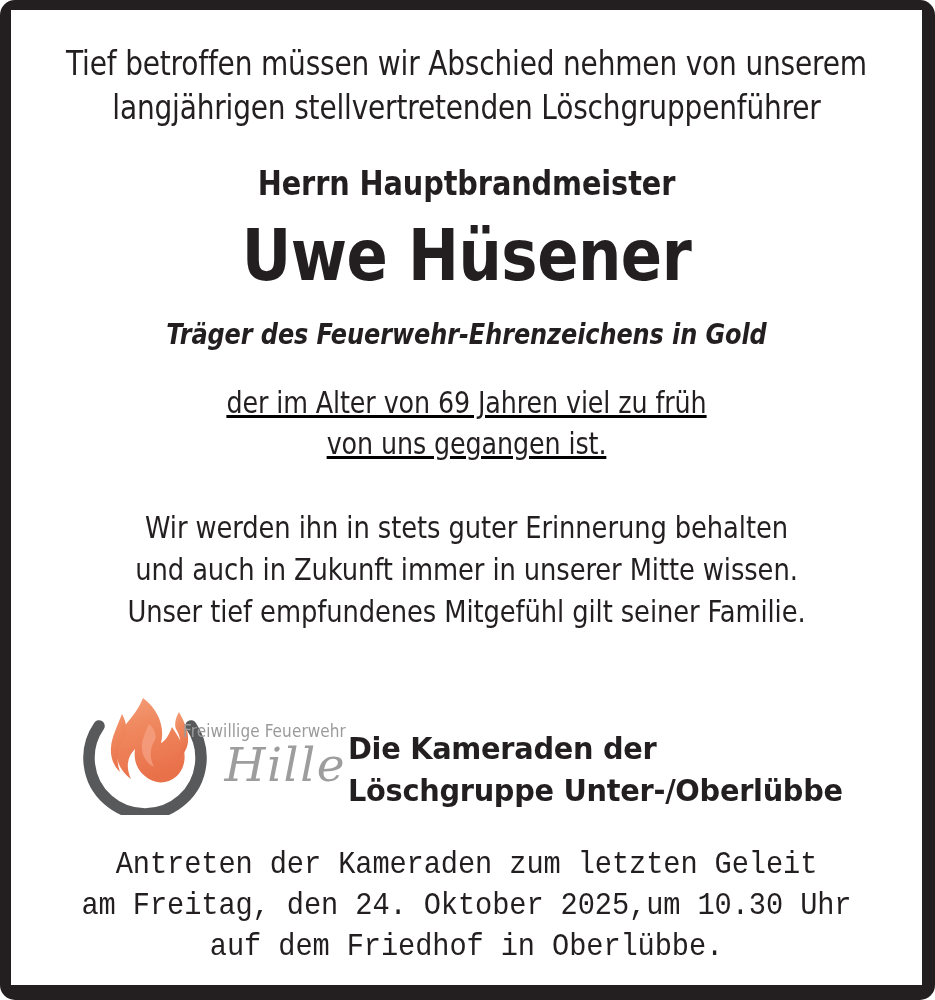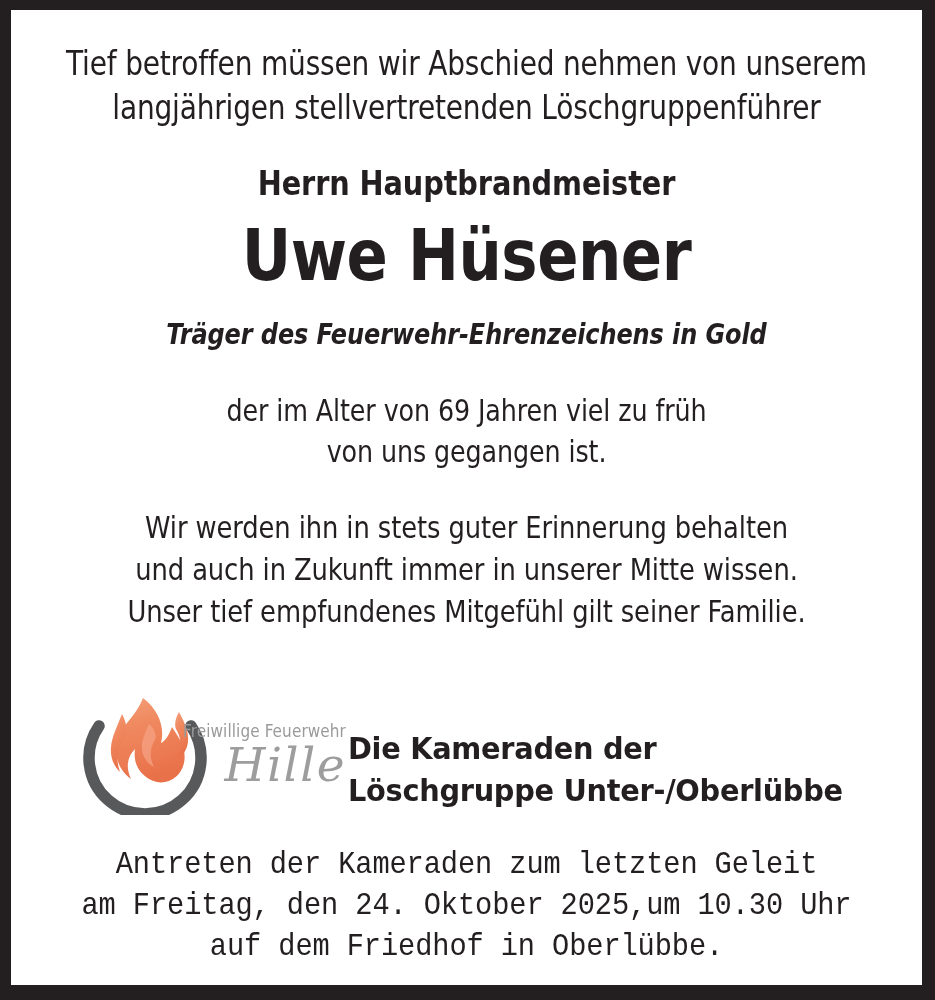--- a/index.html
+++ b/index.html
@@ -15,20 +15,21 @@
   }
 
   
   #notice-card {
     position: relative;
     width: 935px;
     height: 1000px;
     box-sizing: border-box;
     background: #231f20;
     padding: 10px 13px 15px 11px;
+    border-radius: 15px;
   }
   #notice-inner {
     position: relative;
     width: 100%;
     height: 100%;
     background: #ffffff;
     box-sizing: border-box;
     overflow: hidden;
   }
 
@@ -84,21 +85,22 @@
     line-height: 38px;
     font-style: italic;
     font-weight: bold;
     letter-spacing: -0.1px;
     transform: scaleX(0.92);
   }
 
   #passing-block {
     position: absolute;
     left: 0; right: 0;
-    top: 380px;
+    top: 372px;
+    text-decoration: underline;
   }
   #passing-block .line {
     font-size: 30px;
     line-height: 41px;
     letter-spacing: -0.1px;
     transform: scaleX(0.94);
   }
 
   #memory-block {
     position: absolute;

